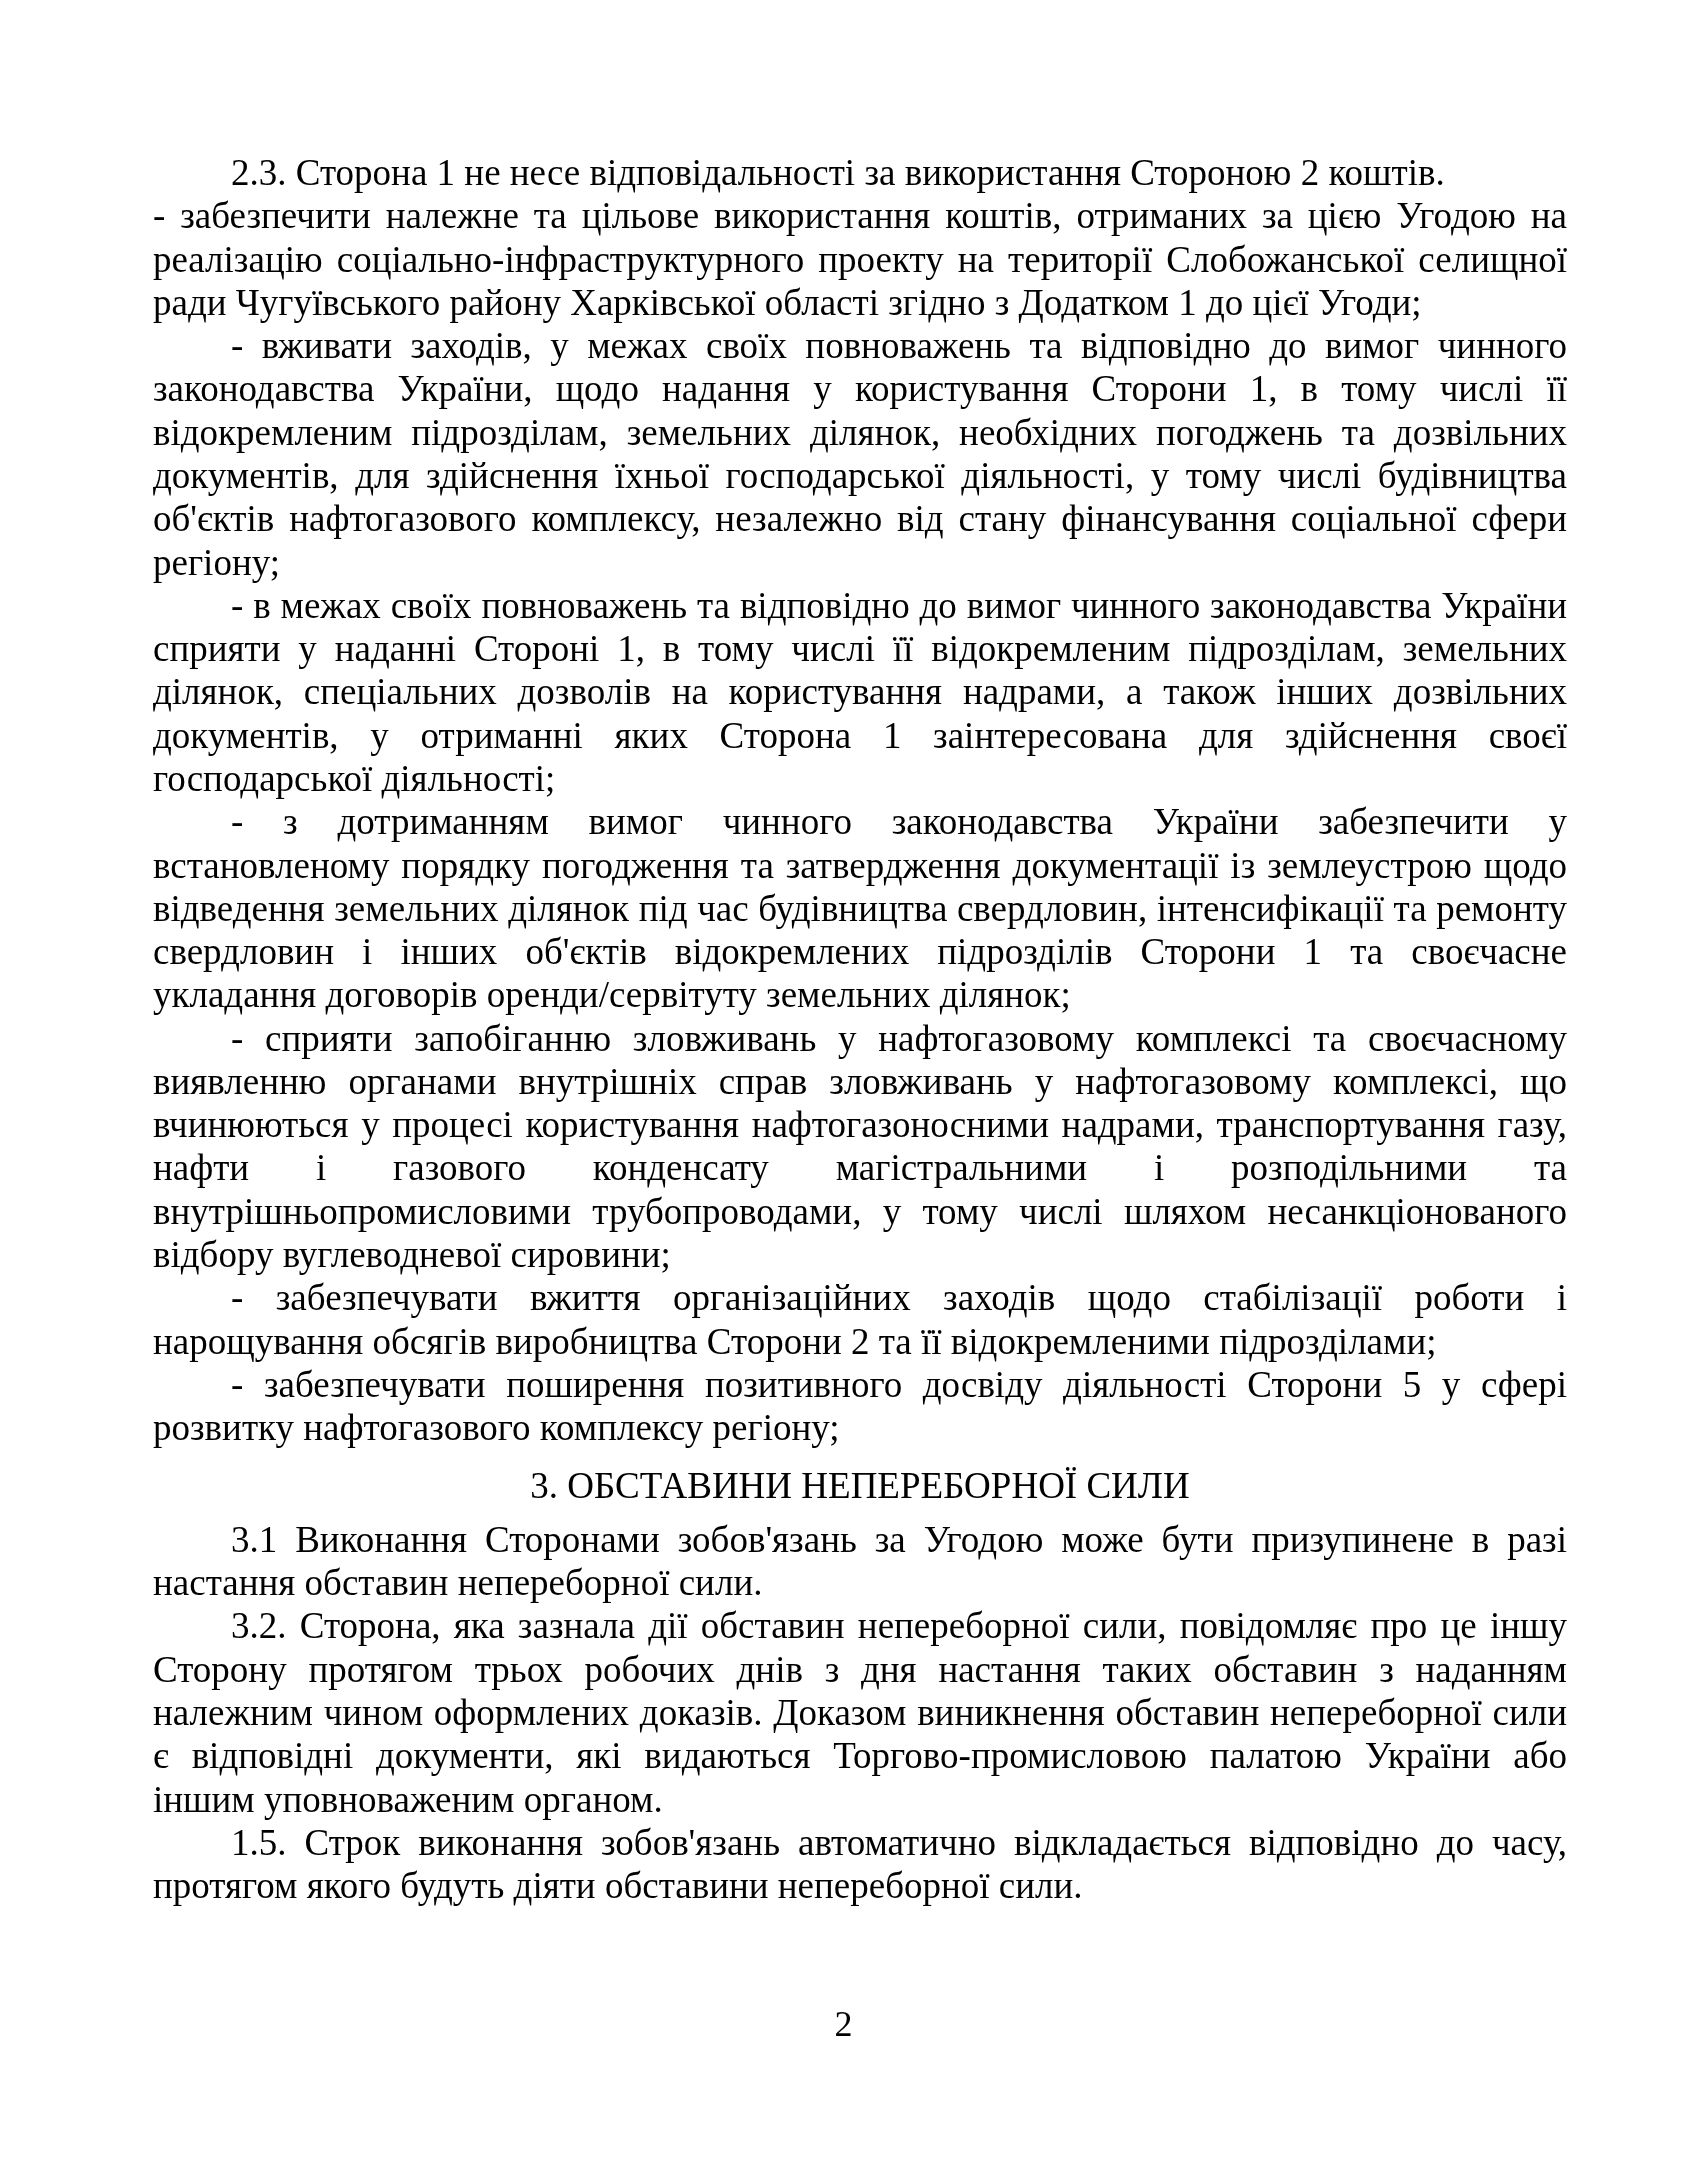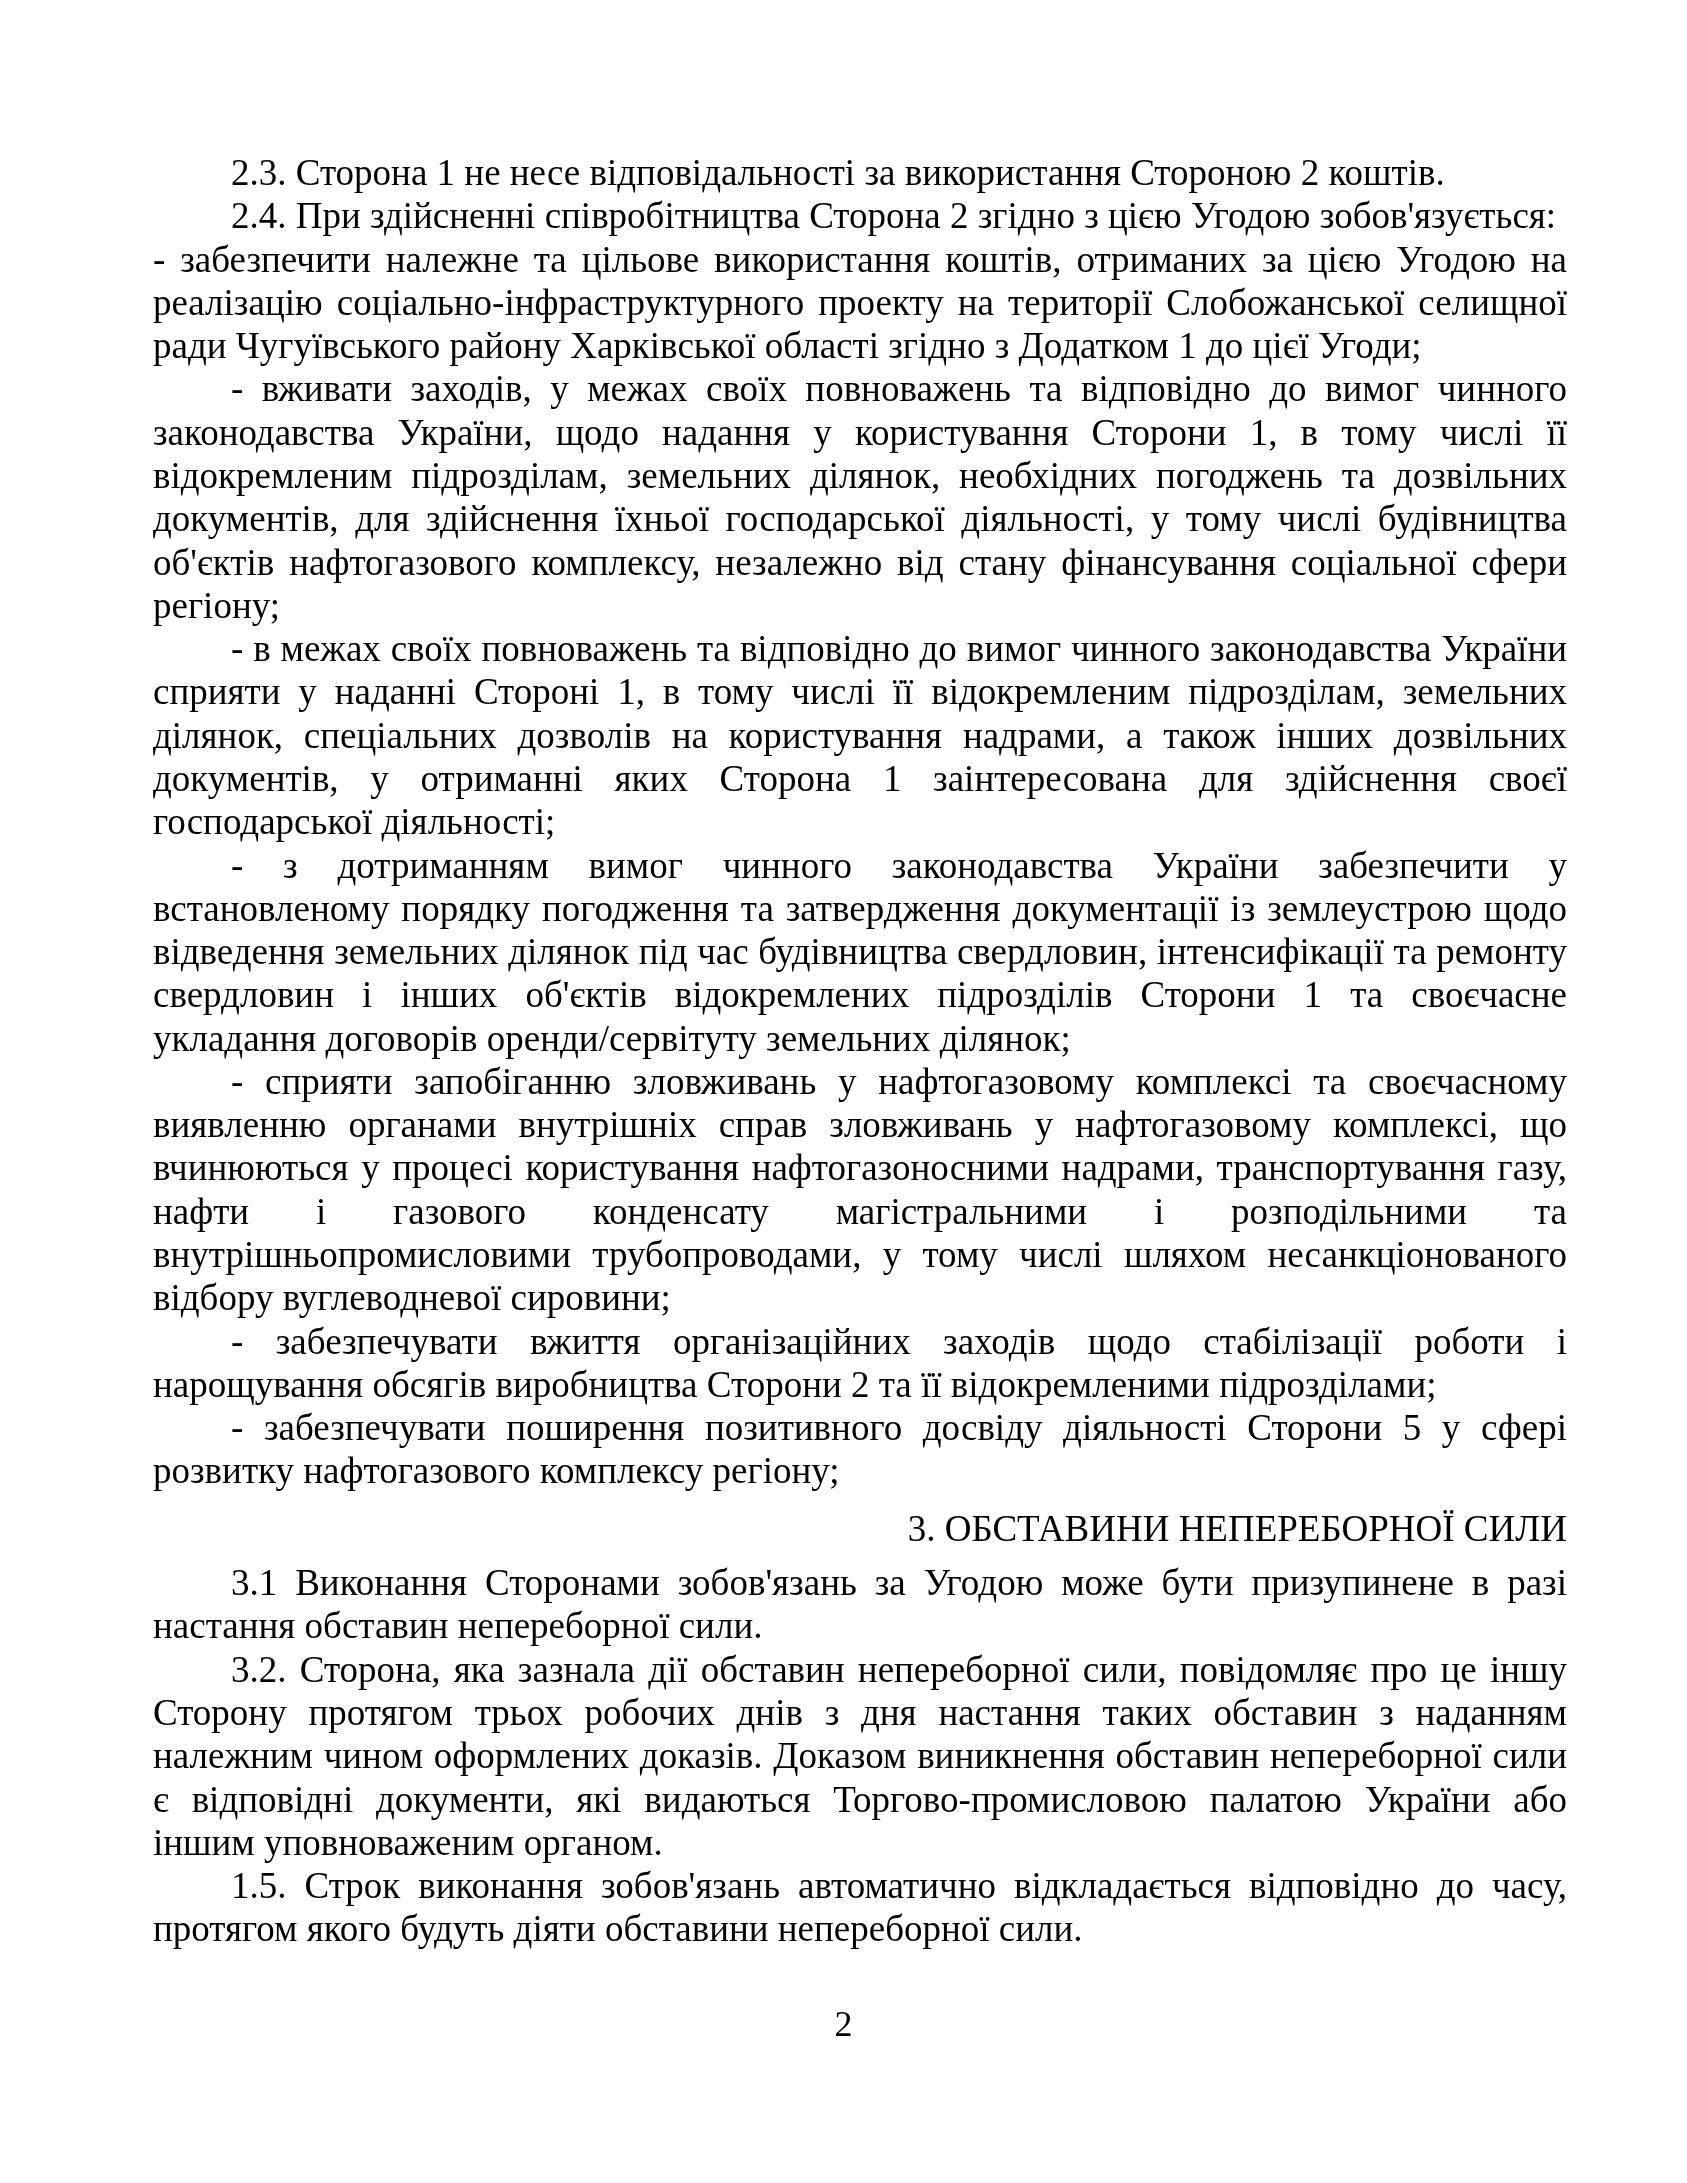--- a/index.html
+++ b/index.html
@@ -24,21 +24,21 @@
     line-height: 1.17;
     text-align: justify;
   }
   .doc p.body.indent {
     text-indent: 78px;
   }
   .doc .bold {
     font-weight: normal;
   }
   .doc p.heading {
-    text-align: right;
+    text-align: center;
     font-weight: bold;
     text-indent: 0;
     margin: 14.6px 0 10.6px 0;
   }
   .footer {
     position: absolute;
     left: 0;
     right: 0;
     top: 2003px;
     text-align: center;
@@ -46,21 +46,20 @@
     font-family: "Liberation Serif", "DejaVu Serif", serif;
     color: #000000;
   }
 </style>
 </head>
 <body>
 
 <div class="page">
   <div class="doc">
       <p class="body indent"><span>2.3. Сторона 1 не несе відповідальності за використання Стороною 2 коштів.</span></p>
-      <p class="body indent"><span>2.4. При здійсненні співробітництва Сторона 2 згідно з цією Угодою зобов'язується:</span></p>
       <p class="body"><span class="bold">- забезпечити належне та цільове використання коштів, отриманих за цією Угодою на реалізацію соціально-інфраструктурного проекту на території </span><span>Слобожанської селищної ради Чугуївського району Харківської області </span><span class="bold">згідно з Додатком 1 до цієї Угоди;</span></p>
       <p class="body indent"><span>- вживати заходів, у межах своїх повноважень та відповідно до вимог чинного законодавства України, щодо надання у користування Сторони 1, в тому числі її відокремленим підрозділам, земельних ділянок, необхідних погоджень та дозвільних документів</span><span class="bold">, </span><span>для здійснення їхньої господарської діяльності, у тому числі будівництва об'єктів нафтогазового комплексу, незалежно від стану фінансування соціальної сфери регіону;</span></p>
       <p class="body indent"><span class="bold">- </span><span>в межах своїх повноважень та відповідно до вимог чинного законодавства України сприяти у наданні Стороні 1, в тому числі її відокремленим підрозділам, земельних ділянок, спеціальних дозволів на користування надрами, а також інших дозвільних документів, у отриманні яких Сторона 1 заінтересована для здійснення своєї господарської діяльності;</span></p>
       <p class="body indent"><span>- з дотриманням вимог чинного законодавства України забезпечити у встановленому порядку погодження та затвердження документації із землеустрою щодо відведення земельних ділянок під час будівництва свердловин, інтенсифікації та ремонту свердловин і інших об'єктів відокремлених підрозділів Сторони 1 та своєчасне укладання договорів оренди/сервітуту земельних ділянок;</span></p>
       <p class="body indent"><span>- сприяти запобіганню зловживань у нафтогазовому комплексі та своєчасному виявленню органами внутрішніх справ зловживань у нафтогазовому комплексі, що вчинюються у процесі користування нафтогазоносними надрами, транспортування газу, нафти і газового конденсату </span><span class="bold">магістральними і розподільними та внутрішньопромисловими трубопроводами, у тому числі шляхом </span><span>несанкціонованого відбору вуглеводневої сировини;</span></p>
       <p class="body indent"><span>- забезпечувати вжиття організаційних заходів щодо стабілізації роботи і нарощування обсягів виробництва Сторони 2 та її відокремленими підрозділами;</span></p>
       <p class="body indent"><span>- забезпечувати поширення позитивного досвіду діяльності Сторони 5 у сфері розвитку нафтогазового комплексу регіону;</span></p>
       <p class="heading"><span class="bold">3. ОБСТАВИНИ НЕПЕРЕБОРНОЇ СИЛИ</span></p>
       <p class="body indent"><span>3.1 Виконання Сторонами зобов'язань за Угодою може бути призупинене в разі настання обставин непереборної сили.</span></p>
       <p class="body indent"><span>3.2. Сторона, яка зазнала дії обставин непереборної сили, повідомляє про це іншу Сторону протягом трьох робочих днів з дня настання таких обставин з наданням належним чином оформлених доказів. Доказом виникнення обставин непереборної сили є відповідні документи, які видаються Торгово-промисловою палатою України або іншим уповноваженим органом.</span></p>

